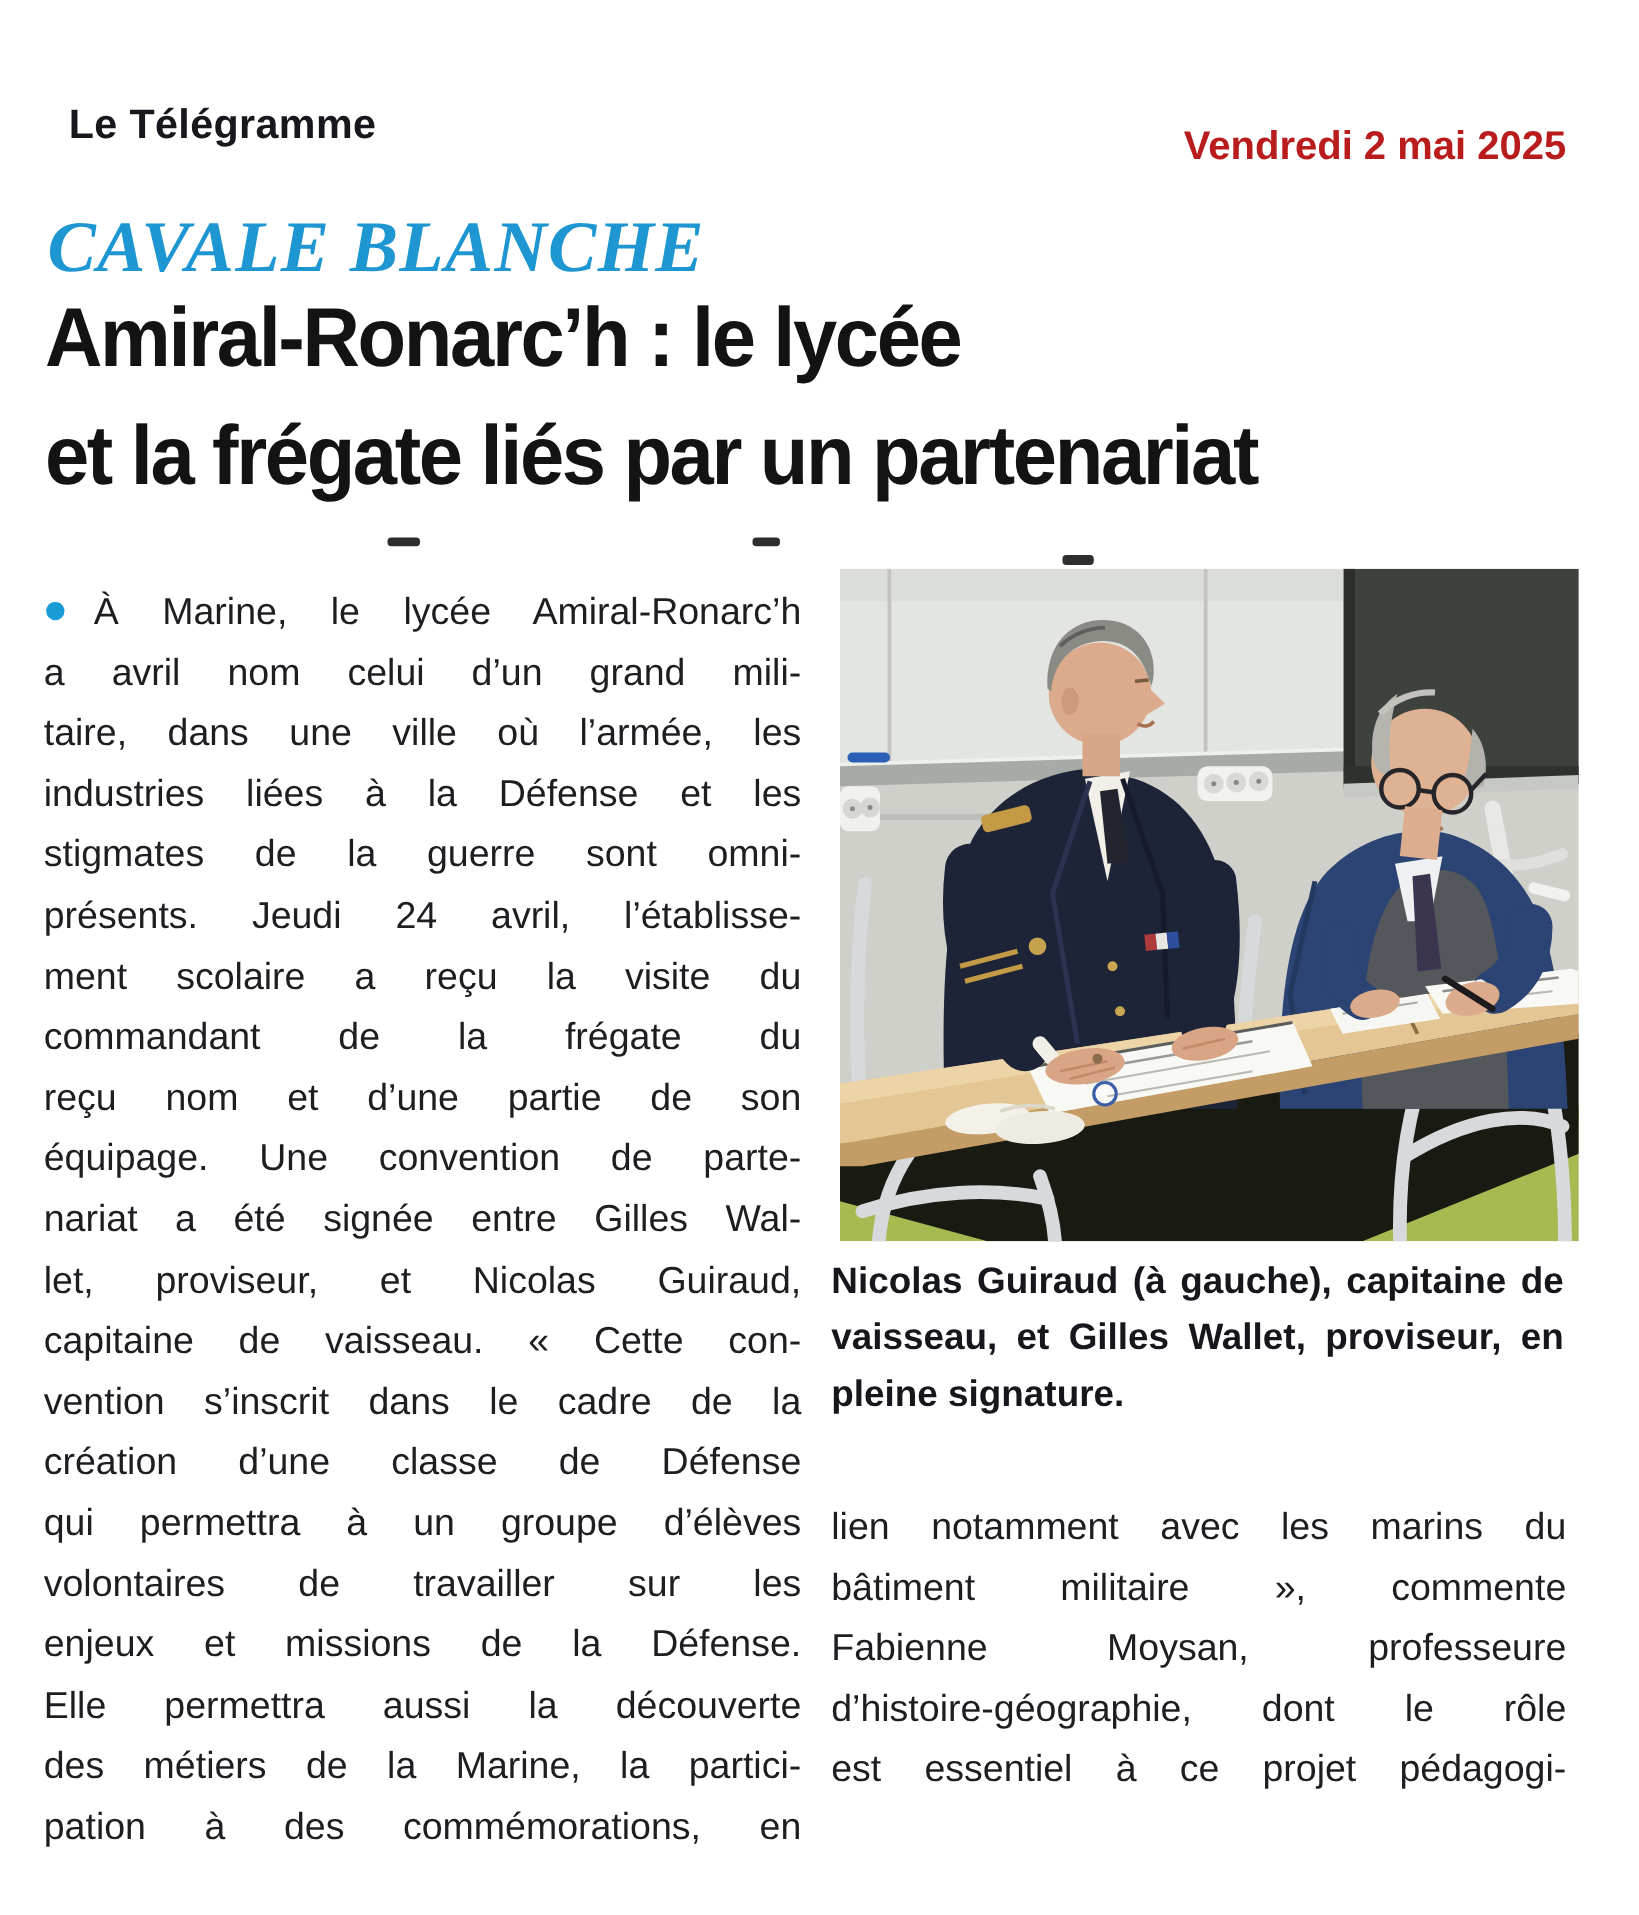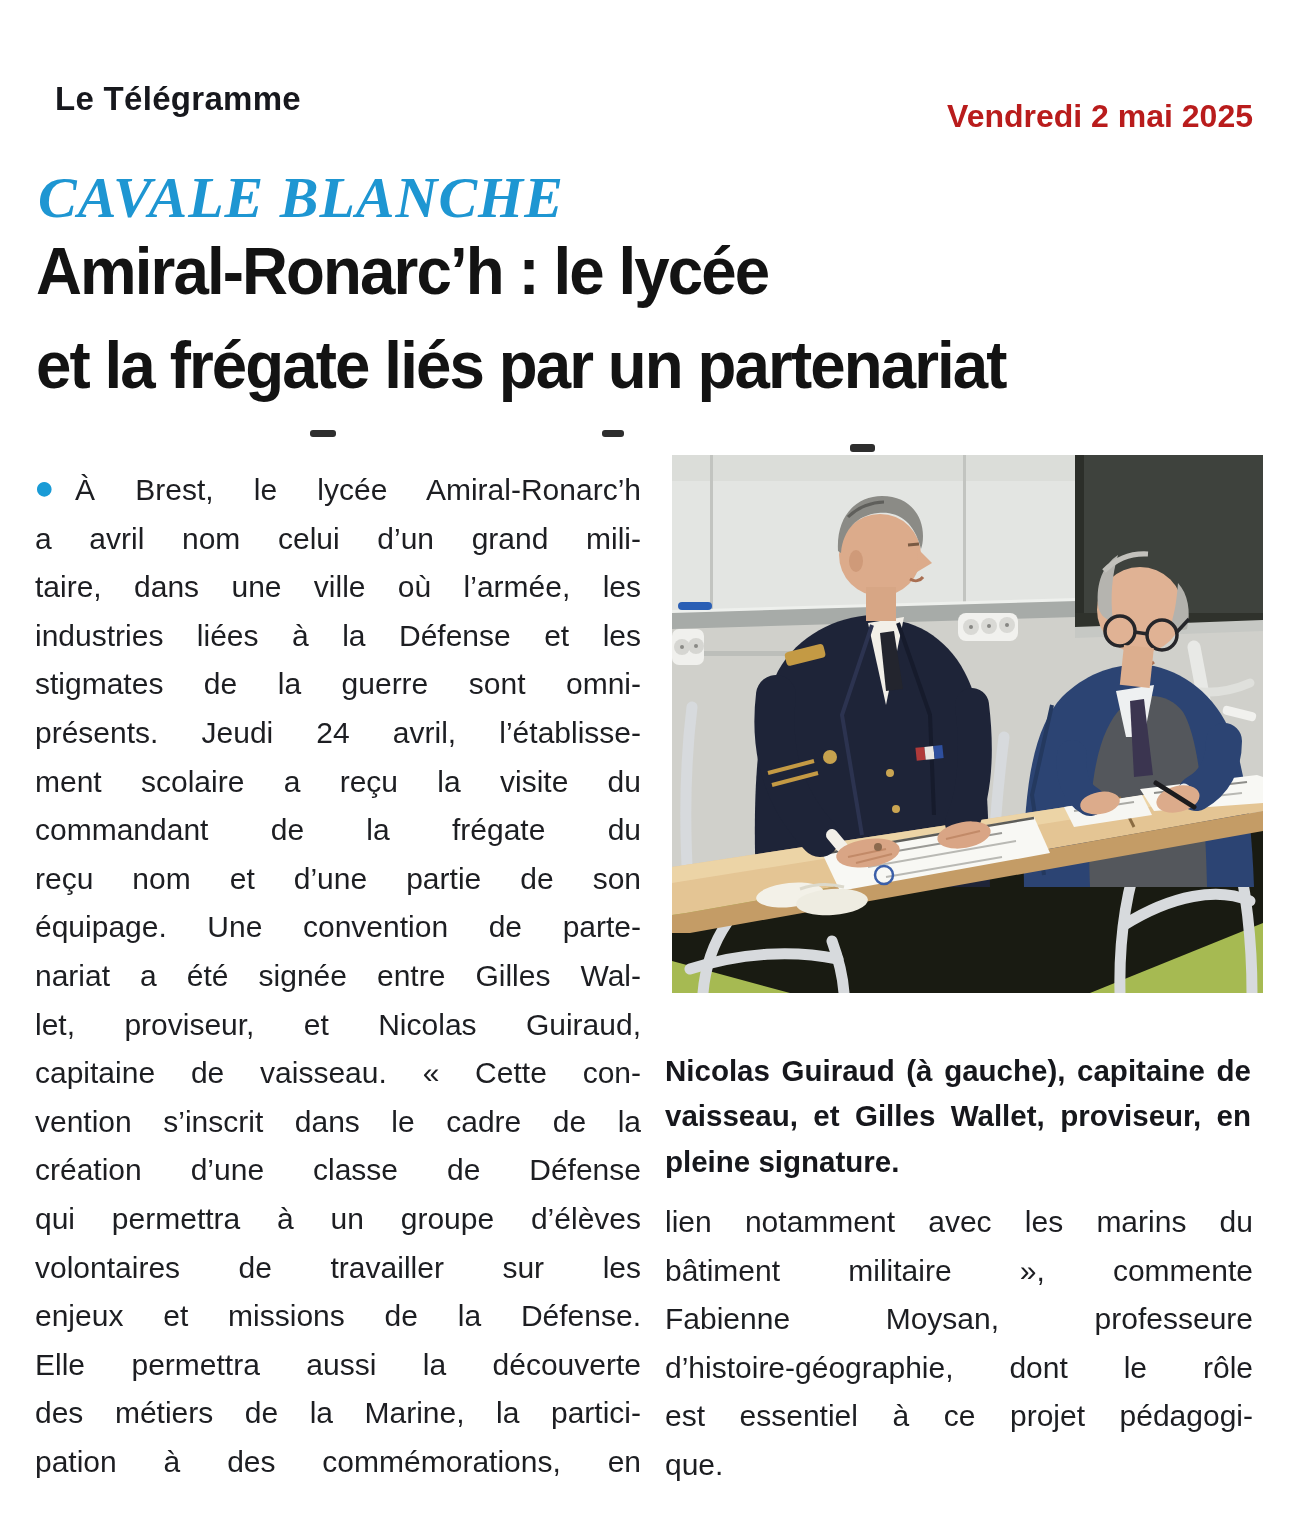--- a/index.html
+++ b/index.html
@@ -18,21 +18,21 @@
   .hline{white-space:nowrap;}
   .dash{position:absolute;background:#2e2e2e;border-radius:3px;}
   .col{position:absolute;font-size:30px;color:#1d1e22;}
   .tline{text-align:justify;text-align-last:justify;line-height:48.6px;height:48.6px;}
   .tline-last{text-align-last:left;}
   #col-left{left:35px;top:466px;width:606px;}
   #col-left .tline-last{text-align-last:justify;}
   #col-left .tline:first-child{text-indent:40px;}
   #bullet{left:34px;top:462px;font-size:34px;line-height:50px;color:#199bd6;}
   #col-right{left:665px;top:1198px;width:588px;}
-  #caption{left:665px;top:1048px;width:586px;font-weight:bold;font-size:29.5px;color:#16171c;}
+  #caption{left:665px;top:1002px;width:586px;font-weight:bold;font-size:29.5px;color:#16171c;}
   #caption .tline{line-height:45.4px;height:45.4px;}
   #photo{left:672px;top:455px;width:591px;height:538px;}
 </style>
 </head>
 <body>
 
 <div class="abs" id="brand">Le Télégramme</div>
 <div class="abs" id="date">Vendredi 2 mai 2025</div>
 
 <div class="abs" id="kicker">CAVALE BLANCHE</div>
@@ -40,21 +40,21 @@
     <div class="hline">Amiral-Ronarc’h : le lycée</div>
     <div class="hline tline-last">et la frégate liés par un partenariat</div>
   </div>
 
 <div class="dash" style="left:310px;top:430px;width:26px;height:7px;"></div>
 <div class="dash" style="left:602px;top:430px;width:22px;height:7px;"></div>
 <div class="dash" style="left:850px;top:444px;width:25px;height:8px;"></div>
 
 <div class="abs" id="bullet">●</div>
 <div class="col" id="col-left">
-    <div class="tline">À Brest, le lycée Amiral-Ronarc’h</div>
+    <div class="tline">À Marine, le lycée Amiral-Ronarc’h</div>
     <div class="tline">a avril nom celui d’un grand mili-</div>
     <div class="tline">taire, dans une ville où l’armée, les</div>
     <div class="tline">industries liées à la Défense et les</div>
     <div class="tline">stigmates de la guerre sont omni-</div>
     <div class="tline">présents. Jeudi 24 avril, l’établisse-</div>
     <div class="tline">ment scolaire a reçu la visite du</div>
     <div class="tline">commandant de la frégate du</div>
     <div class="tline">reçu nom et d’une partie de son</div>
     <div class="tline">équipage. Une convention de parte-</div>
     <div class="tline">nariat a été signée entre Gilles Wal-</div>
@@ -230,14 +230,13 @@
     <div class="tline">vaisseau, et Gilles Wallet, proviseur, en</div>
     <div class="tline tline-last">pleine signature.</div>
   </div>
 
 <div class="col" id="col-right">
     <div class="tline">lien notamment avec les marins du</div>
     <div class="tline">bâtiment militaire », commente</div>
     <div class="tline">Fabienne Moysan, professeure</div>
     <div class="tline">d’histoire-géographie, dont le rôle</div>
     <div class="tline">est essentiel à ce projet pédagogi-</div>
-    <div class="tline tline-last">que.</div>
   </div>
 
 </body></html>

